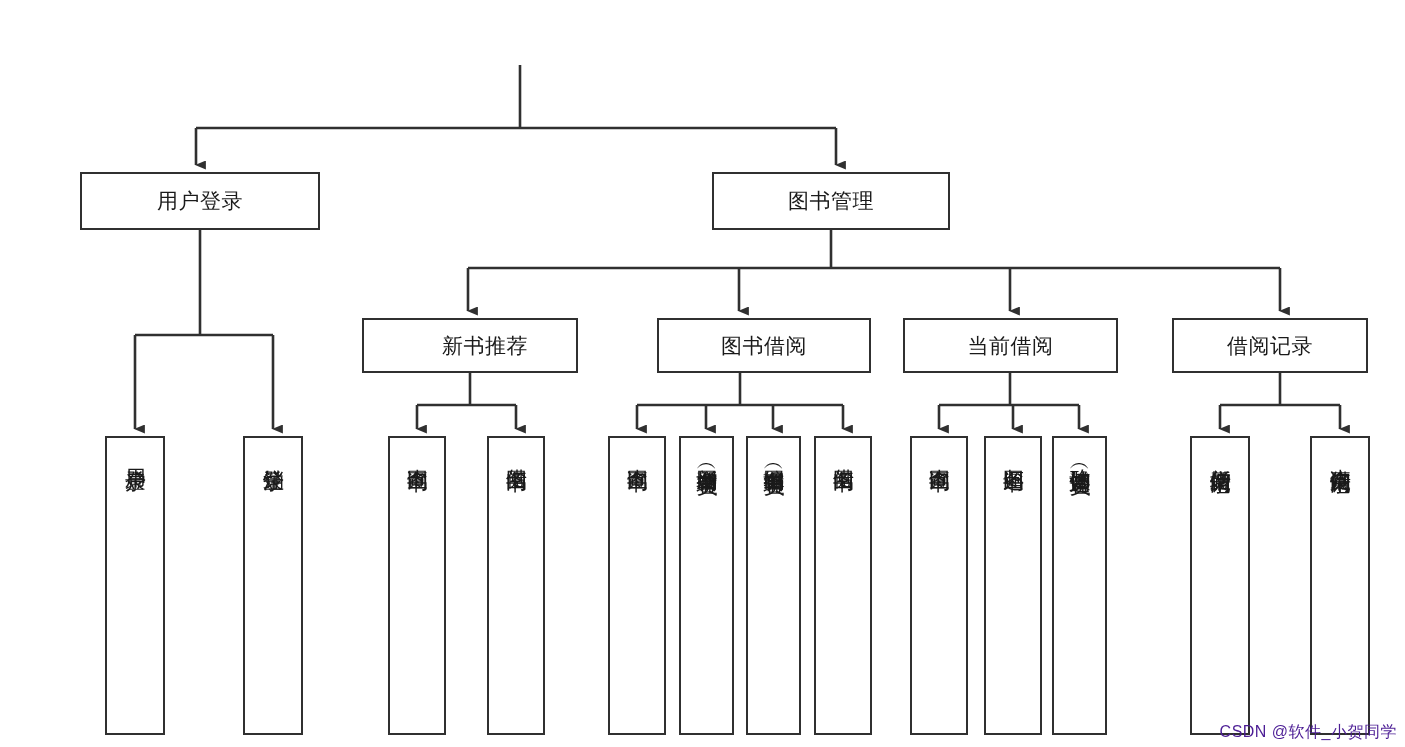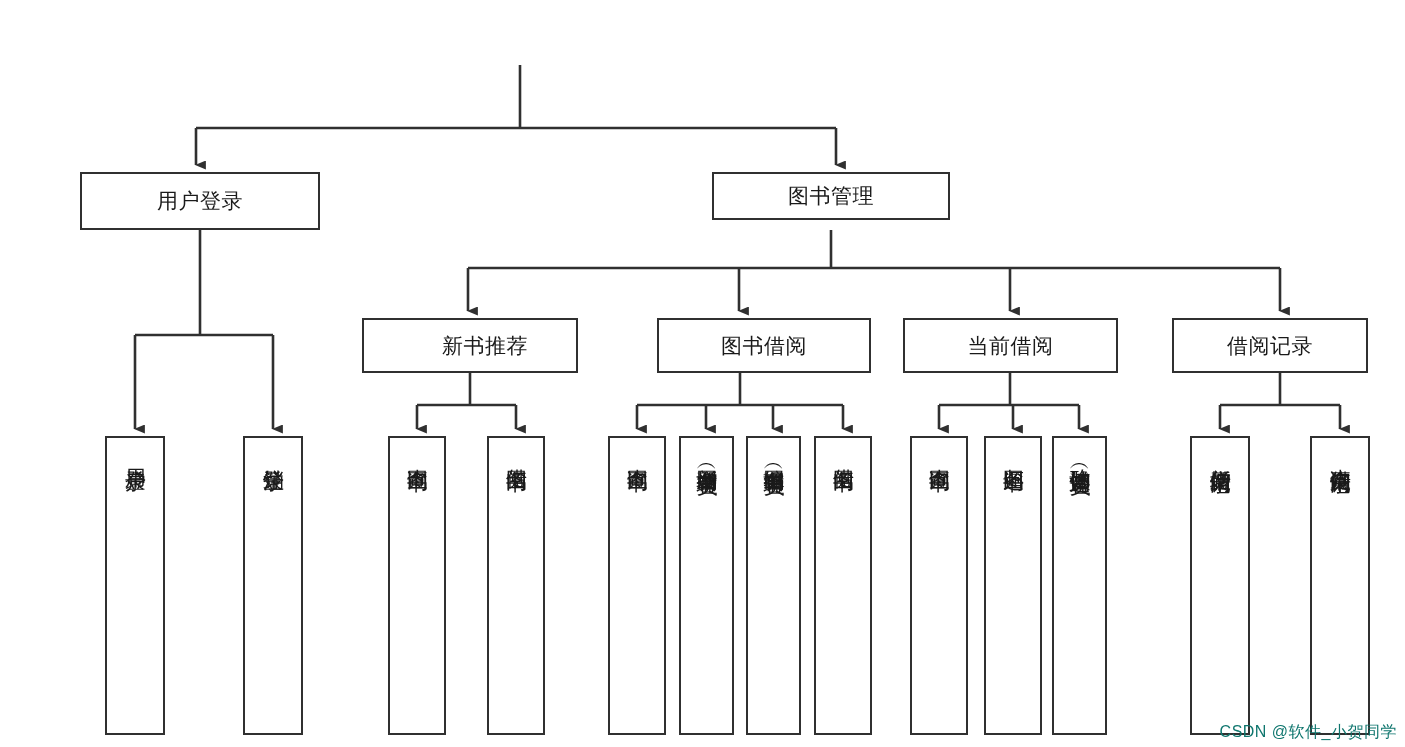--- a/index.html
+++ b/index.html
@@ -5,21 +5,21 @@
   html,body{margin:0;padding:0;background:#ffffff;}
   body{font-family:"Liberation Sans","DejaVu Sans",sans-serif;}
   #stage{position:relative;width:1405px;height:747px;background:#fff;overflow:hidden;}
   #wires{position:absolute;left:0;top:0;width:1405px;height:747px;}
   .node{position:absolute;box-sizing:border-box;background:#fff;border:2.5px solid #303030;
         display:flex;align-items:center;justify-content:center;color:#1a1a1a;}
   .node.h{font-size:21px;letter-spacing:.5px;}
   .node.title{font-size:22px;}
   .node.v{writing-mode:vertical-rl;text-orientation:upright;font-size:21px;line-height:1.38;
           letter-spacing:1px;padding:14px 0;justify-content:flex-start;}
-  #watermark{position:absolute;right:8px;bottom:4px;font-size:16px;color:#0f766e;
+  #watermark{position:absolute;right:8px;bottom:4px;font-size:16px;color:#4c1d95;
              letter-spacing:.5px;white-space:nowrap;}
 </style>
 </head>
 <body>
 
 <div id="stage">
 
   <svg id="wires" viewBox="0 0 1405 747" xmlns="http://www.w3.org/2000/svg">
     <defs>
       <marker id="ar" viewBox="0 0 10 12" refX="5" refY="11" markerWidth="9" markerHeight="11" orient="auto-start-reverse" markerUnits="userSpaceOnUse">
@@ -65,21 +65,21 @@
 
       <path d="M1280,373 L1280,405"></path>
       <path d="M1220,405 L1340,405"></path>
       <path d="M1220,405 L1220,429" marker-end="url(#ar)"></path>
       <path d="M1340,405 L1340,429" marker-end="url(#ar)"></path>
     </g>
   </svg>
 
 
   <div class="node h" id="n-l2-0" style="left: 80px; top: 172px; width: 240px; height: 58px;">用户登录</div>
-  <div class="node h" id="n-l2-1" style="left: 712px; top: 172px; width: 238px; height: 48px;">图书管理</div>
+  <div class="node h" id="n-l2-1" style="left: 712px; top: 172px; width: 238px; height: 58px;">图书管理</div>
 
   <div class="node h" id="n-l3-0" style="left: 362px; top: 318px; width: 216px; height: 55px; padding-left: 30px;">新书推荐</div>
   <div class="node h" id="n-l3-1" style="left: 633px; top: 318px; width: 214px; height: 55px; margin-left: 24px;">图书借阅</div>
   <div class="node h" id="n-l3-2" style="left: 903px; top: 318px; width: 215px; height: 55px;">当前借阅</div>
   <div class="node h" id="n-l3-3" style="left: 1172px; top: 318px; width: 196px; height: 55px;">借阅记录</div>
 
   <div class="node v" id="n-leaf-0" style="left: 105px; top: 436px; width: 60px; height: 299px;">用户登录</div>
   <div class="node v" id="n-leaf-1" style="left: 243px; top: 436px; width: 60px; height: 299px;">注销登录</div>
   <div class="node v" id="n-leaf-2" style="left: 388px; top: 436px; width: 58px; height: 299px;">查询图书</div>
   <div class="node v" id="n-leaf-3" style="left: 487px; top: 436px; width: 58px; height: 299px;">借阅图书</div>

